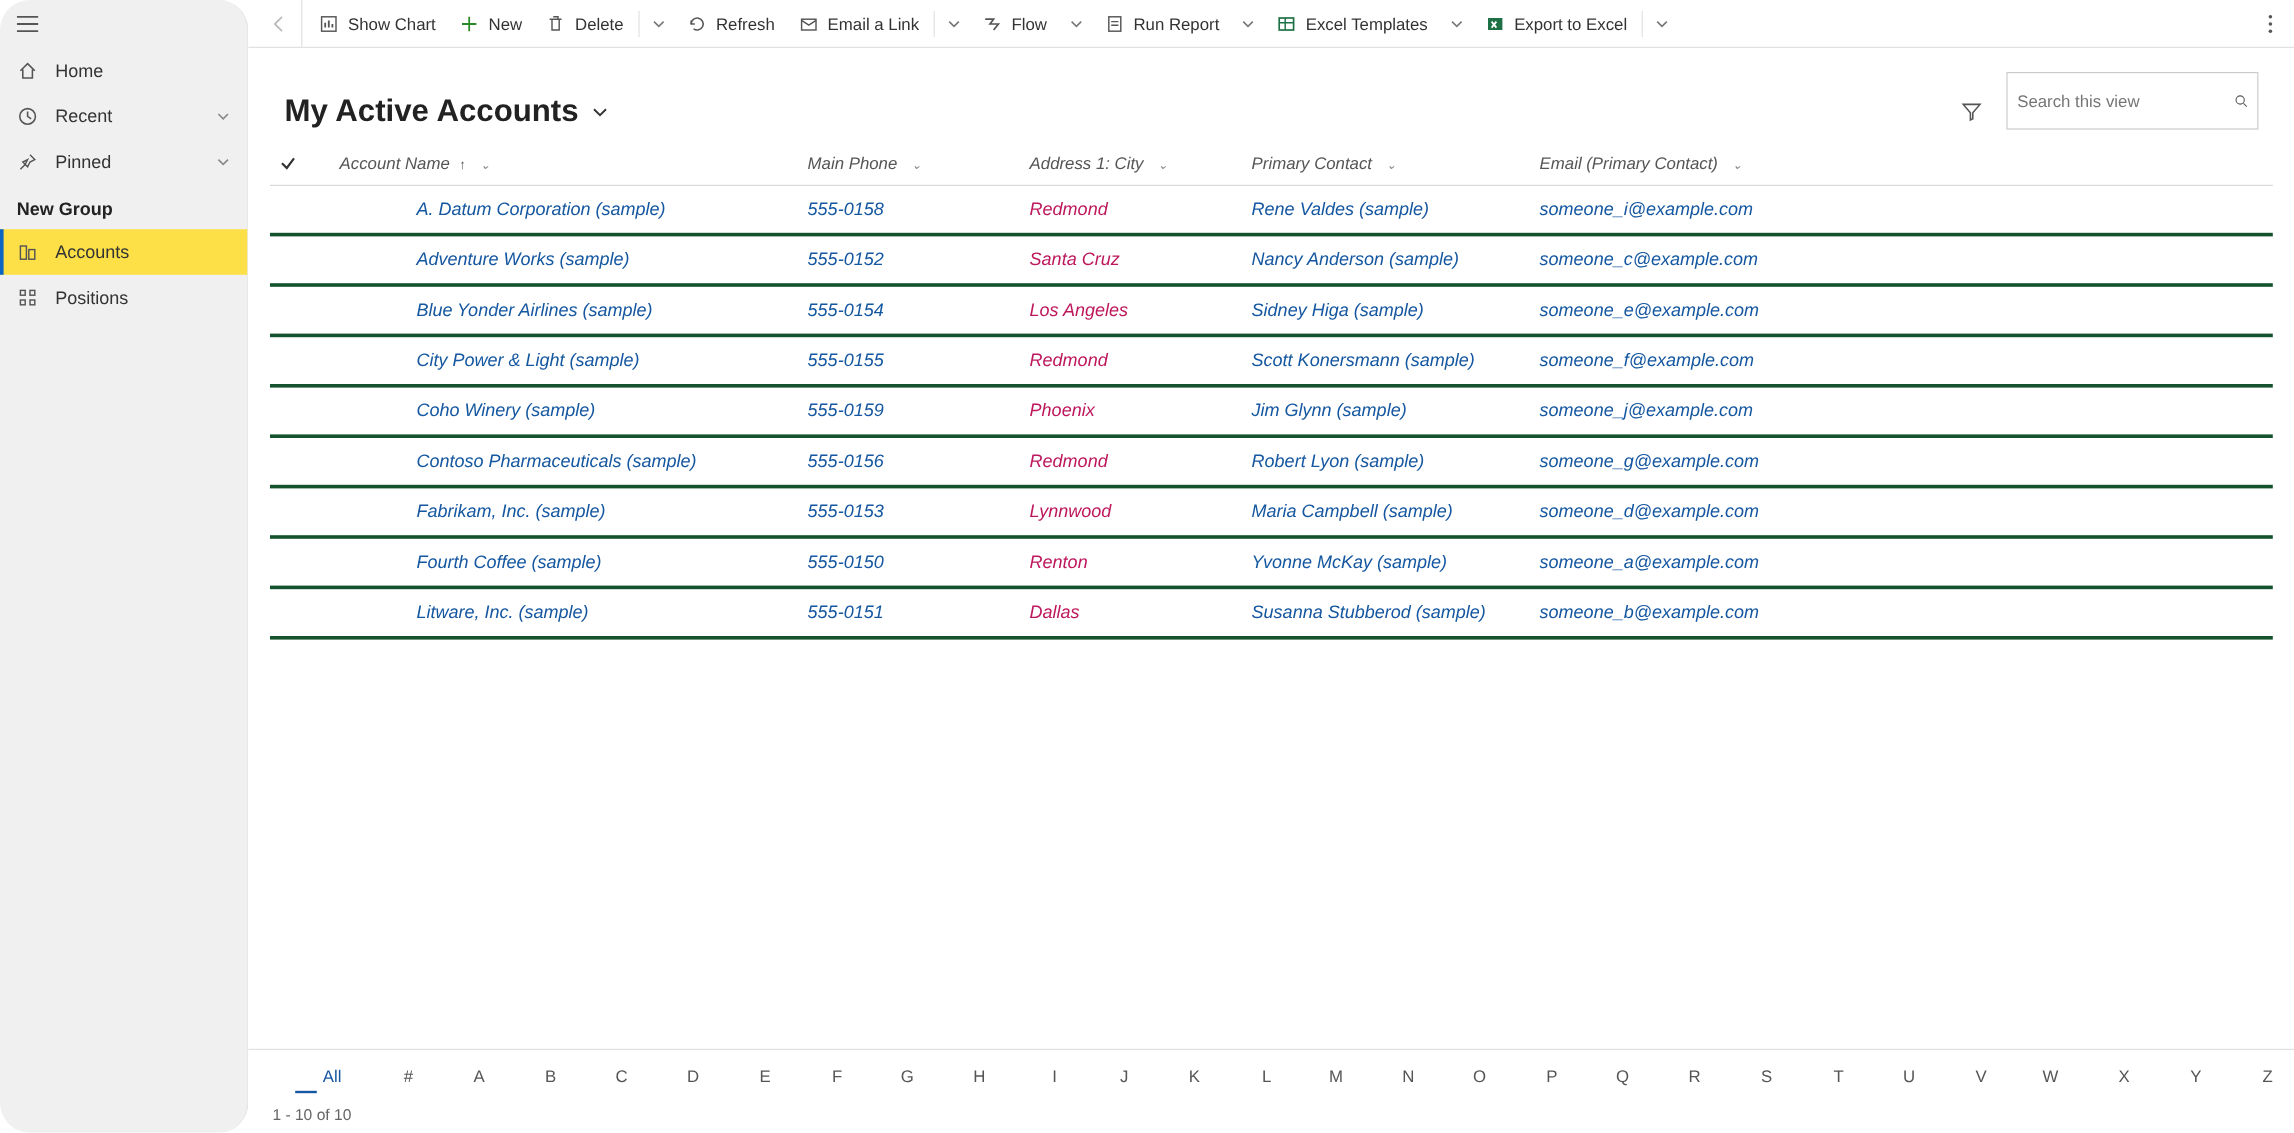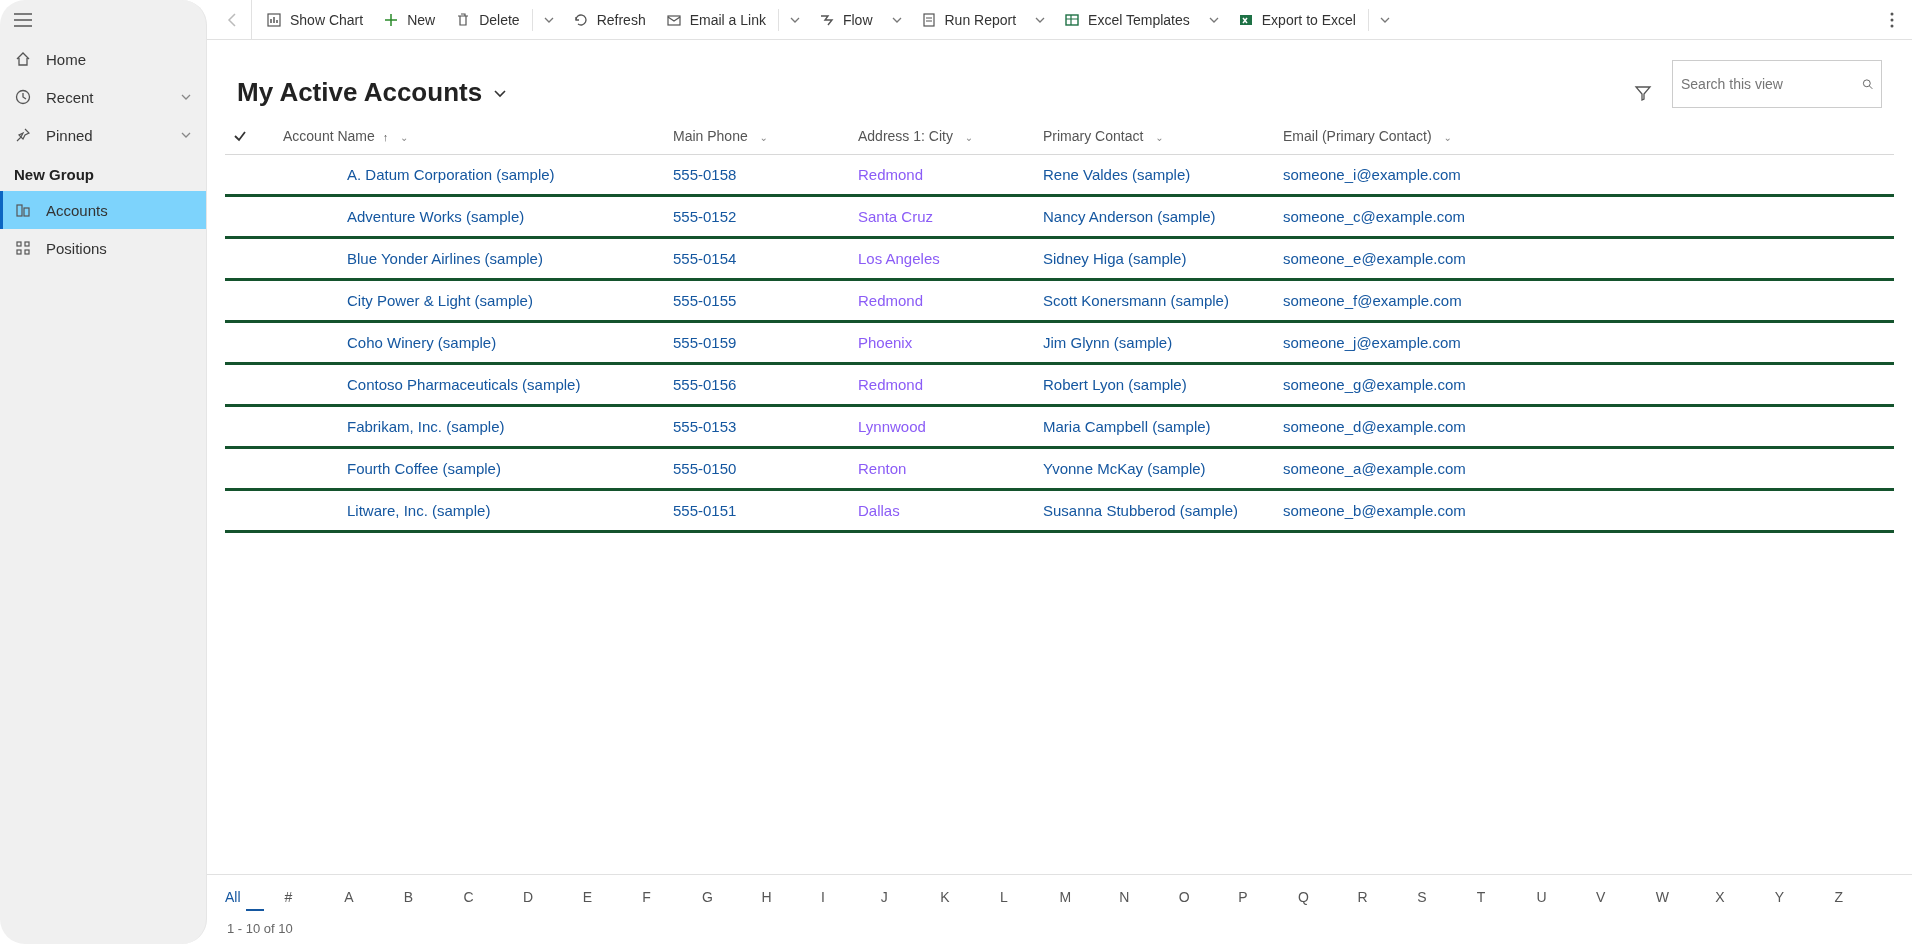--- a/index.html
+++ b/index.html
@@ -6,21 +6,21 @@
     body { display: flex; height: 944px; width: 1912px; overflow: hidden; background: #fff; }
     
     
     .sidebar { width: 207px; background: #f0f0f0; display: flex; flex-direction: column; border-right: 1px solid #e5e5e5; border-radius: 25px; }
     .hamburger { padding: 12px 14px; height: 40px; display: flex; align-items: center; }
     .hamburger svg { stroke: #555; }
     .nav-item { display: flex; align-items: center; padding: 10px 14px; cursor: pointer; color: #333; font-size: 15px; position: relative; }
     .nav-item .icon { width: 18px; height: 18px; margin-right: 14px; display: flex; align-items: center; justify-content: center; }
     .nav-item .chev { margin-left: auto; }
     .nav-group-label { padding: 12px 14px 8px; font-weight: 600; color: #222; font-size: 15px; }
-    .nav-item.active { background: #7dd3fc; }
+    .nav-item.active { background: #fde047; }
     .nav-item.active::before { content: ""; position: absolute; left: 0; top: 0; bottom: 0; width: 3px; background: #0b65c2; }
     
     
     .main { flex: 1; display: flex; flex-direction: column; min-width: 0; }
     
     
     .cmdbar { height: 40px; display: flex; align-items: center; border-bottom: 1px solid #e1e1e1; padding: 0 8px; }
     .cmd-back { padding: 0 10px; height: 100%; display: flex; align-items: center; border-right: 1px solid #e1e1e1; margin-right: 4px; }
     .cmd { display: flex; align-items: center; padding: 12px 10px; height: 100%; cursor: pointer; color: #333; font-size: 14px; justify-content: flex-end; }
     .cmd .ico { width: 16px; height: 16px; margin-right: 8px; display: flex; align-items: center; justify-content: center; }
@@ -32,37 +32,37 @@
     .view-header { display: flex; align-items: flex-end; padding: 20px 30px 10px; }
     .view-title-wrap { display: flex; align-items: center; cursor: pointer; }
     .view-title { font-size: 26px; font-weight: 600; color: #222; margin-right: 10px; }
     .view-header .spacer { flex: 1; }
     .filter-btn { padding: 6px 10px; cursor: pointer; }
     .search-box { display: flex; align-items: center; border: 1px solid #ccc; height: 48px; width: 210px; padding: 0 8px; margin-left: 10px; }
     .search-box input { border: none; outline: none; flex: 1; font-size: 14px; color: #666; }
     
     
     .table-wrap { flex: 1; overflow: auto; padding: 0 18px; }
-    table { width: 100%; border-collapse: collapse; }
+    table { width: 100%; border-collapse: collapse; font-style: italic; }
     th { text-align: left; font-weight: 400; color: #555; font-size: 14px; padding: 10px 8px; border-bottom: 1px solid #d8d8d8; white-space: nowrap; }
     th .sort-arrow { margin-left: 4px; font-size: 11px; }
     th .col-chev { margin-left: 8px; color: #888; font-size: 10px; }
     .check-col { width: 50px; text-align: center; }
     .name-col { width: 390px; }
     .phone-col { width: 185px; }
     .city-col { width: 185px; }
     .contact-col { width: 240px; }
     td { padding: 11px 8px; border-bottom: 3px solid #14532d; font-size: 15px; }
     .link { color: #1557a0; cursor: pointer; }
-    .plain { color: #8b5cf6; }
+    .plain { color: #be185d; }
     td.name-cell { padding-left: 72px; }
     
     
     .alpha-bar { display: flex; border-top: 1px solid #e1e1e1; padding: 6px 18px 0; }
-    .alpha { flex: 1; text-align: left; padding: 8px 0; font-size: 14px; color: #555; cursor: pointer; position: relative; }
+    .alpha { flex: 1; text-align: right; padding: 8px 0; font-size: 14px; color: #555; cursor: pointer; position: relative; }
     .alpha.active { color: #1557a0; }
     .alpha.active::after { content: ""; position: absolute; left: 35%; right: 35%; bottom: 2px; height: 2px; background: #1557a0; }
     
     
     .footer { padding: 8px 20px; color: #666; font-size: 13px; }
     
     svg { display: block; }
   </style>
 </head>
 <body>

